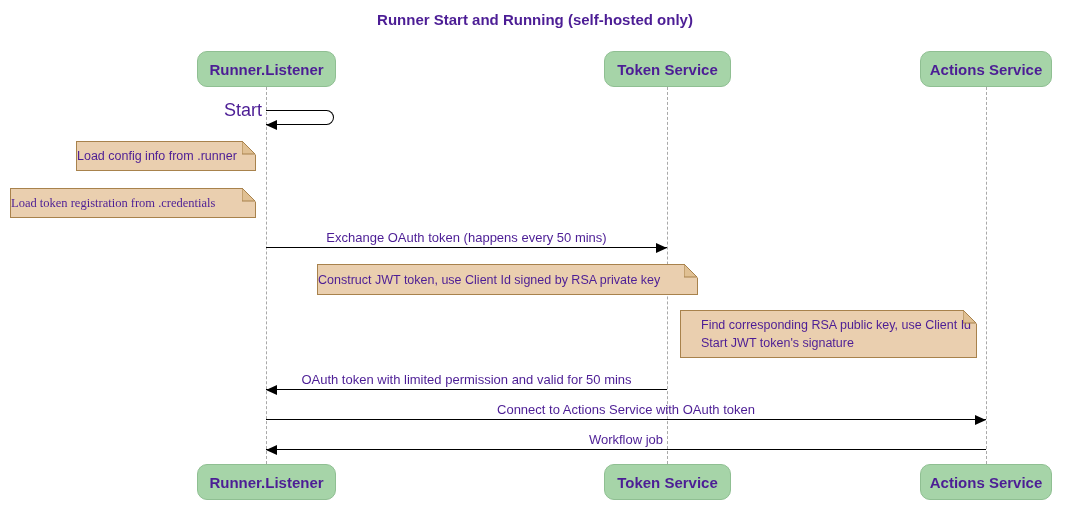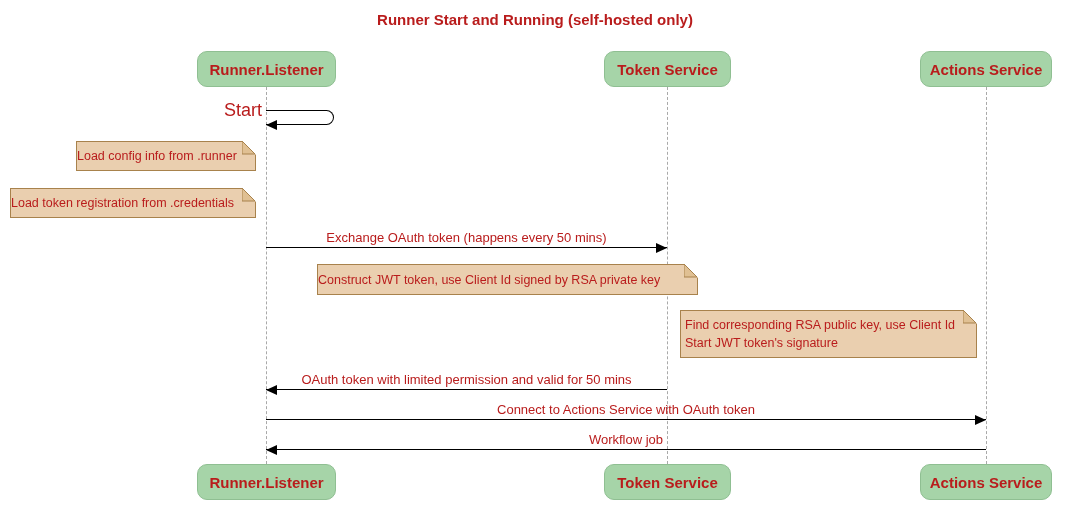--- a/index.html
+++ b/index.html
@@ -2,21 +2,21 @@
 <html><head>
 <meta charset="utf-8">
 <style>
   html, body { margin: 0; padding: 0; background: #ffffff; }
   .canvas {
     position: relative;
     width: 1070px;
     height: 525px;
     background: #ffffff;
     font-family: "Liberation Sans", sans-serif;
-    color: #b91c1c;
+    color: #4c1d95;
     overflow: hidden;
   }
   .title {
     position: absolute;
     top: 11px; left: 0; width: 1070px;
     text-align: center;
     font-size: 15px;
     font-weight: bold;
     white-space: nowrap;
   }
@@ -75,21 +75,21 @@
     box-sizing: border-box;
     font-size: 12.5px;
     display: flex; align-items: center; justify-content: flex-start;
     white-space: nowrap;
   }
   .note .fold { position: absolute; top: -1px; right: -1px; }
   .note.multiline {
     flex-direction: column;
     align-items: flex-start;
     justify-content: center;
-    padding-left: 4px;
+    padding-left: 20px;
     line-height: 18px;
   }
 </style>
 </head>
 <body>
 
 <div class="canvas">
 
   <div class="title">Runner Start and Running (self-hosted only)</div>
 
@@ -112,21 +112,21 @@
   <div class="arr left" style="left:266px; top:120px;"></div>
 
   <div class="note" style="left:76px; top:141px; width:180px; height:30px;">
     <svg class="fold" width="14" height="14" viewBox="0 0 14 14">
       <path d="M0,0 L14,0 L14,14 Z" fill="#ffffff"></path>
       <path d="M0,0 L13,13 L0,13 Z" fill="#e0c093" stroke="#a8824c" stroke-width="1"></path>
     </svg>
     <span>Load config info from .runner</span>
   </div>
 
-  <div class="note" style="left:10px; top:188px; width:246px; height:30px;">
+  <div class="note" style="left:10px; top:188px; width:246px; height:30px;font-family:Liberation Serif, serif;">
     <svg class="fold" width="14" height="14" viewBox="0 0 14 14">
       <path d="M0,0 L14,0 L14,14 Z" fill="#ffffff"></path>
       <path d="M0,0 L13,13 L0,13 Z" fill="#e0c093" stroke="#a8824c" stroke-width="1"></path>
     </svg>
     <span>Load token registration from .credentials</span>
   </div>
 
   <div class="msg-label" style="left:266px; top:230px; width:401px;">Exchange OAuth token (happens every 50 mins)</div>
   <div class="msg-line" style="left:266px; top:247px; width:401px;"></div>
   <div class="arr right" style="left:656px; top:243px;"></div>

